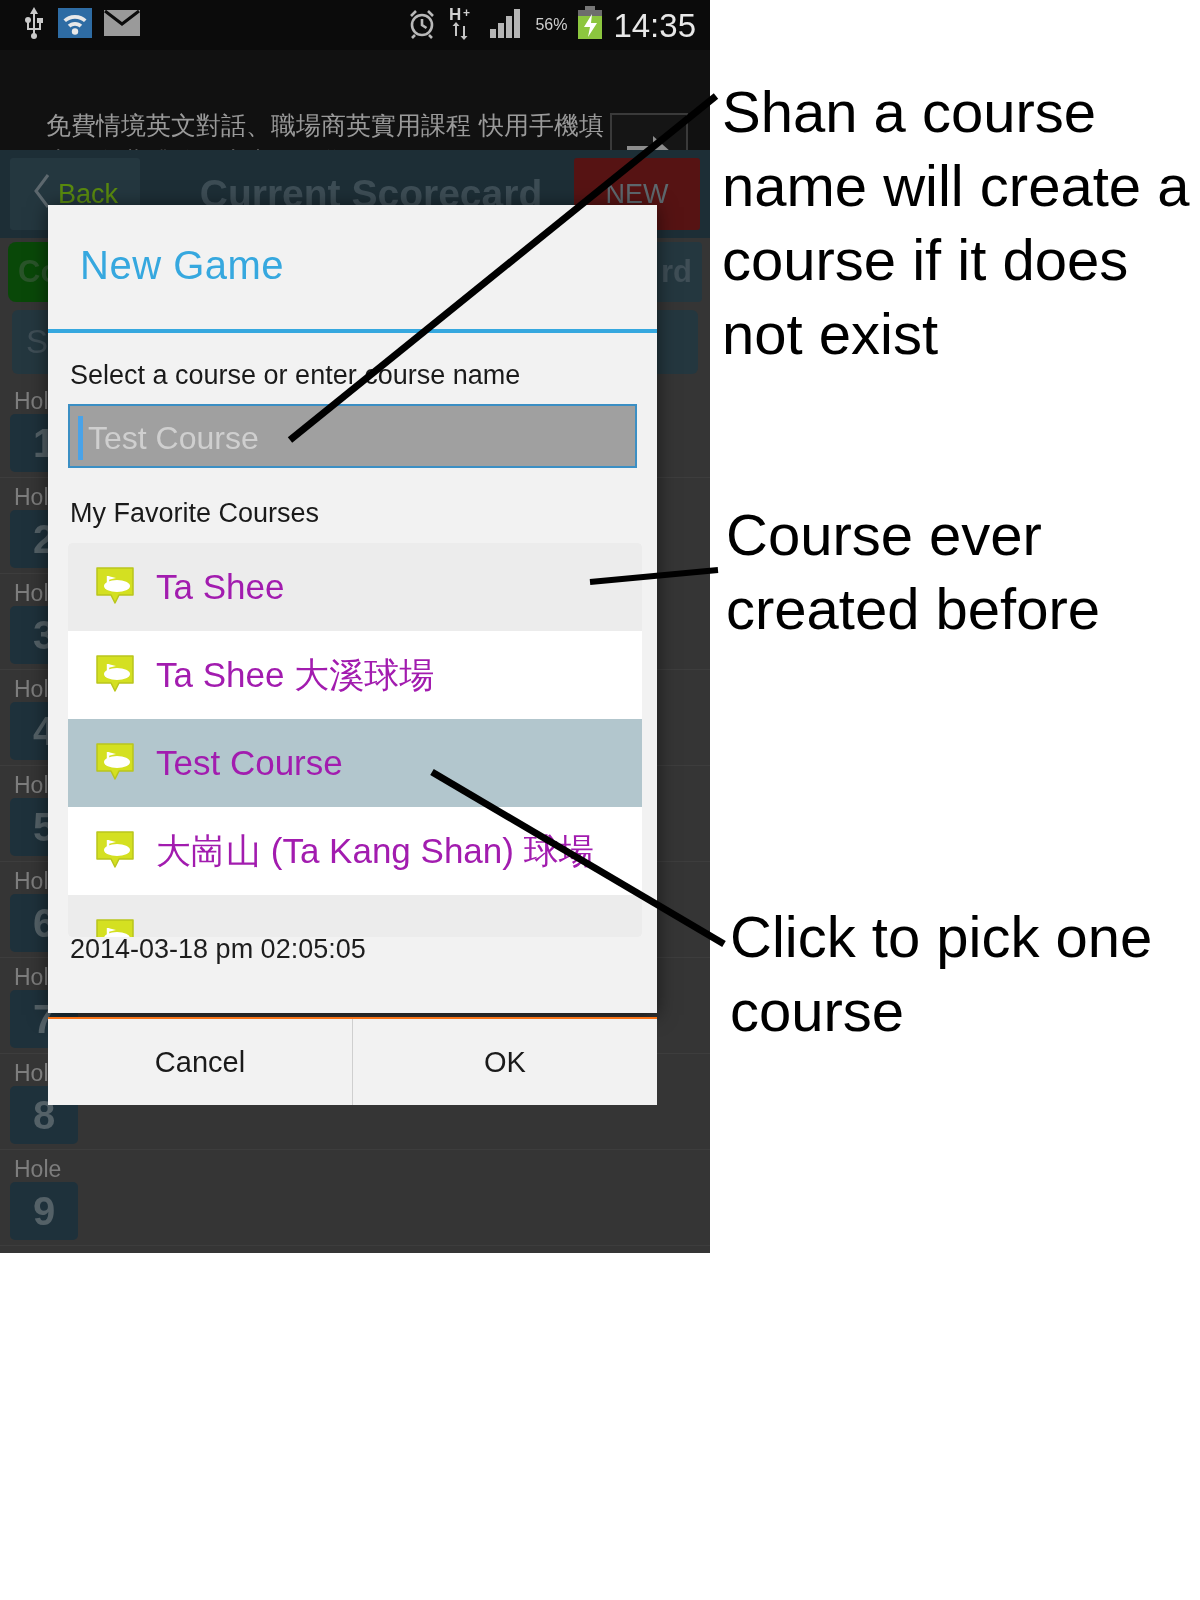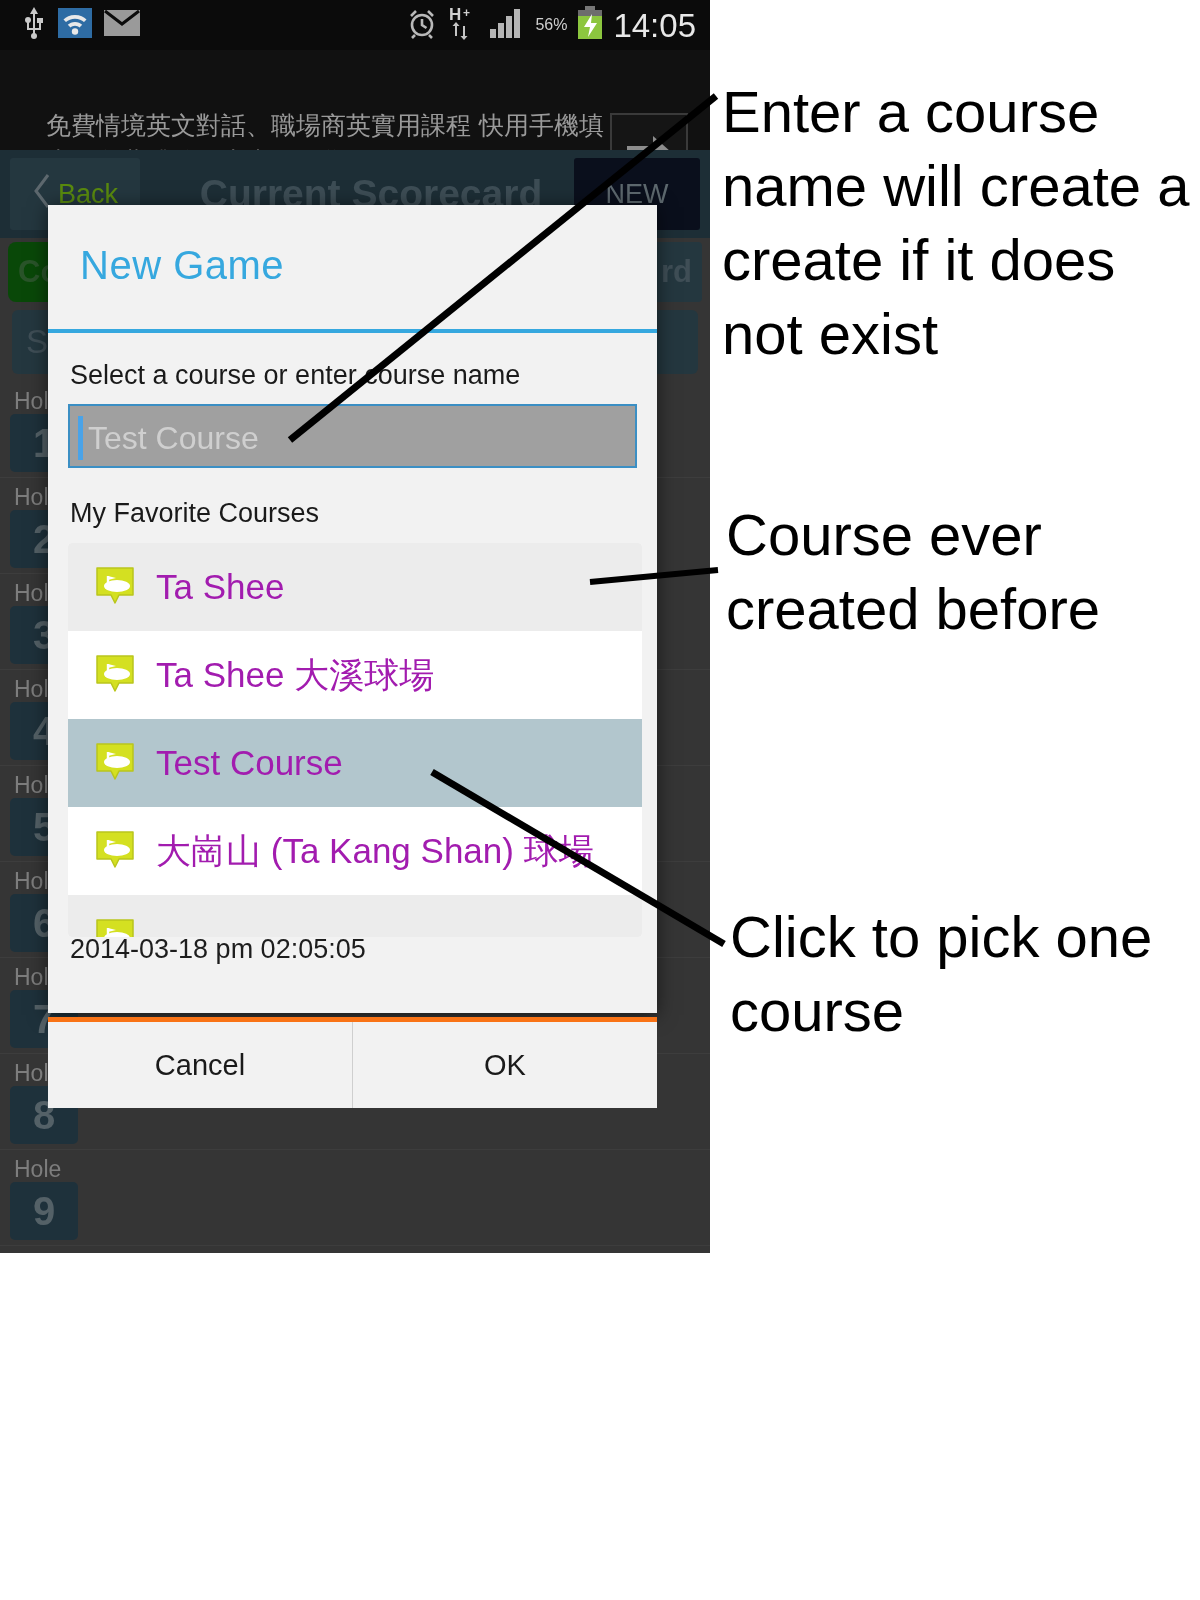--- a/index.html
+++ b/index.html
@@ -47,21 +47,21 @@
     display:flex;align-items:center;justify-content:center;
   }
 
   
   #app{position:absolute;left:0;top:150px;width:710px;height:1103px;background:#4e4e4e;}
   #actionbar{position:absolute;left:0;top:0;width:710px;height:88px;background:#2b4450;}
   #ab-back{position:absolute;left:10px;top:8px;width:130px;height:72px;background:#36515e;border-radius:3px;
     display:flex;align-items:center;justify-content:center;gap:6px;color:#84cc16;font-size:27px;}
   #ab-title{position:absolute;left:16px;top:0;width:710px;height:88px;line-height:88px;text-align:center;
     color:#5b727e;font-size:39px;font-weight:bold;}
-  #ab-new{position:absolute;right:10px;top:8px;width:126px;height:72px;background:#0f172a;border-radius:3px;
+  #ab-new{position:absolute;right:10px;top:8px;width:126px;height:72px;background:#7f1d1d;border-radius:3px;
     display:flex;align-items:center;justify-content:center;color:#8a9aa2;font-size:27px;}
 
   #tabrow{position:absolute;left:0;top:88px;width:710px;height:68px;}
   #tab-course{position:absolute;left:8px;top:4px;width:90px;height:60px;background:#0e6b0d;border-radius:8px;
     color:#3f7d3f;font-size:31px;font-weight:bold;display:flex;align-items:center;padding-left:10px;box-sizing:border-box;}
   #tab-scorecard{position:absolute;right:8px;top:4px;width:140px;height:60px;background:#36515e;border-radius:4px;
     color:#5d737f;font-size:31px;font-weight:bold;display:flex;align-items:center;justify-content:flex-end;
     padding-right:10px;box-sizing:border-box;}
 
   #searchrow{position:absolute;left:0;top:156px;width:710px;height:74px;}
@@ -99,21 +99,21 @@
     background:#ffffff;border-radius:4px;overflow:hidden;
   }
   .course-item{position:relative;width:574px;height:88px;background:#ffffff;display:flex;align-items:center;}
   .course-item.alt{background:#ececec;}
   .course-item.selected{background:#b2c6cd;}
   .pin{position:relative;width:46px;height:46px;margin-left:24px;flex:0 0 auto;}
   .course-name{margin-left:18px;color:#a21caf;font-size:35px;white-space:nowrap;}
 
   #timestamp{position:absolute;left:22px;top:729px;color:#1d1d1d;font-size:27px;}
 
-  #btnrow{position:absolute;left:0;top:812px;width:609px;height:86px;border-top:5px solid #f97316;display:flex;}
+  #btnrow{position:absolute;left:0;top:812px;width:609px;height:86px;border-top:2px solid #f97316;display:flex;}
   .dlg-btn{flex:1;display:flex;align-items:center;justify-content:center;color:#1a1a1a;font-size:29px;background:#f2f2f2;}
   #btn-ok{border-left:1px solid #cfcfcf;}
 
   
   #annot{position:absolute;left:0;top:0;width:1200px;height:1600px;pointer-events:none;}
   .ann-text{position:absolute;color:#000000;font-size:58px;line-height:74px;
     font-family:"Liberation Sans",sans-serif;}
   #ann1{left:722px;top:75px;width:478px;}
   #ann2{left:726px;top:498px;width:470px;}
   #ann3{left:730px;top:900px;width:470px;}
@@ -189,21 +189,21 @@
       </span>
       <span class="sb-pct">56%</span>
       <span>
         <svg width="26" height="34" viewBox="0 0 26 34">
           <rect x="8" y="0" width="10" height="4" fill="#777"></rect>
           <rect x="1" y="4" width="24" height="29" fill="#6d6d6d"></rect>
           <rect x="1" y="10" width="24" height="23" fill="#8cc63f"></rect>
           <path d="M15 8l-8 13h6l-2 10 9-14h-6z" fill="#ffffff"></path>
         </svg>
       </span>
-      <span class="sb-clock">14:05</span>
+      <span class="sb-clock">14:35</span>
     </div>
   </div>
 
   <div id="adbar">
     <div id="ad-text">免費情境英文對話、職場商英實用課程 快用手機填表，免費體驗線上真人教學</div>
     <div id="ad-info">i</div>
     <div id="ad-arrow">
       <svg width="44" height="36" viewBox="0 0 44 36">
           <path d="M0 12h26V2l18 16-18 16V24H0z" fill="#8d8d8d"></path>
         </svg>
@@ -343,15 +343,15 @@
       <div class="dlg-btn" id="btn-ok">OK</div>
     </div>
   </div>
 </div>
 
 <svg id="annot">
   <line x1="716" y1="96" x2="290" y2="440" stroke="#000" stroke-width="7"></line>
   <line x1="718" y1="570" x2="590" y2="582" stroke="#000" stroke-width="6"></line>
   <line x1="724" y1="944" x2="432" y2="772" stroke="#000" stroke-width="7"></line>
 </svg>
-<div class="ann-text" id="ann1">Enter a course name will create a create if it does not exist</div>
+<div class="ann-text" id="ann1">Shan a course name will create a course if it does not exist</div>
 <div class="ann-text" id="ann2">Course ever created before</div>
 <div class="ann-text" id="ann3">Click to pick one course</div>
 
 </body></html>

